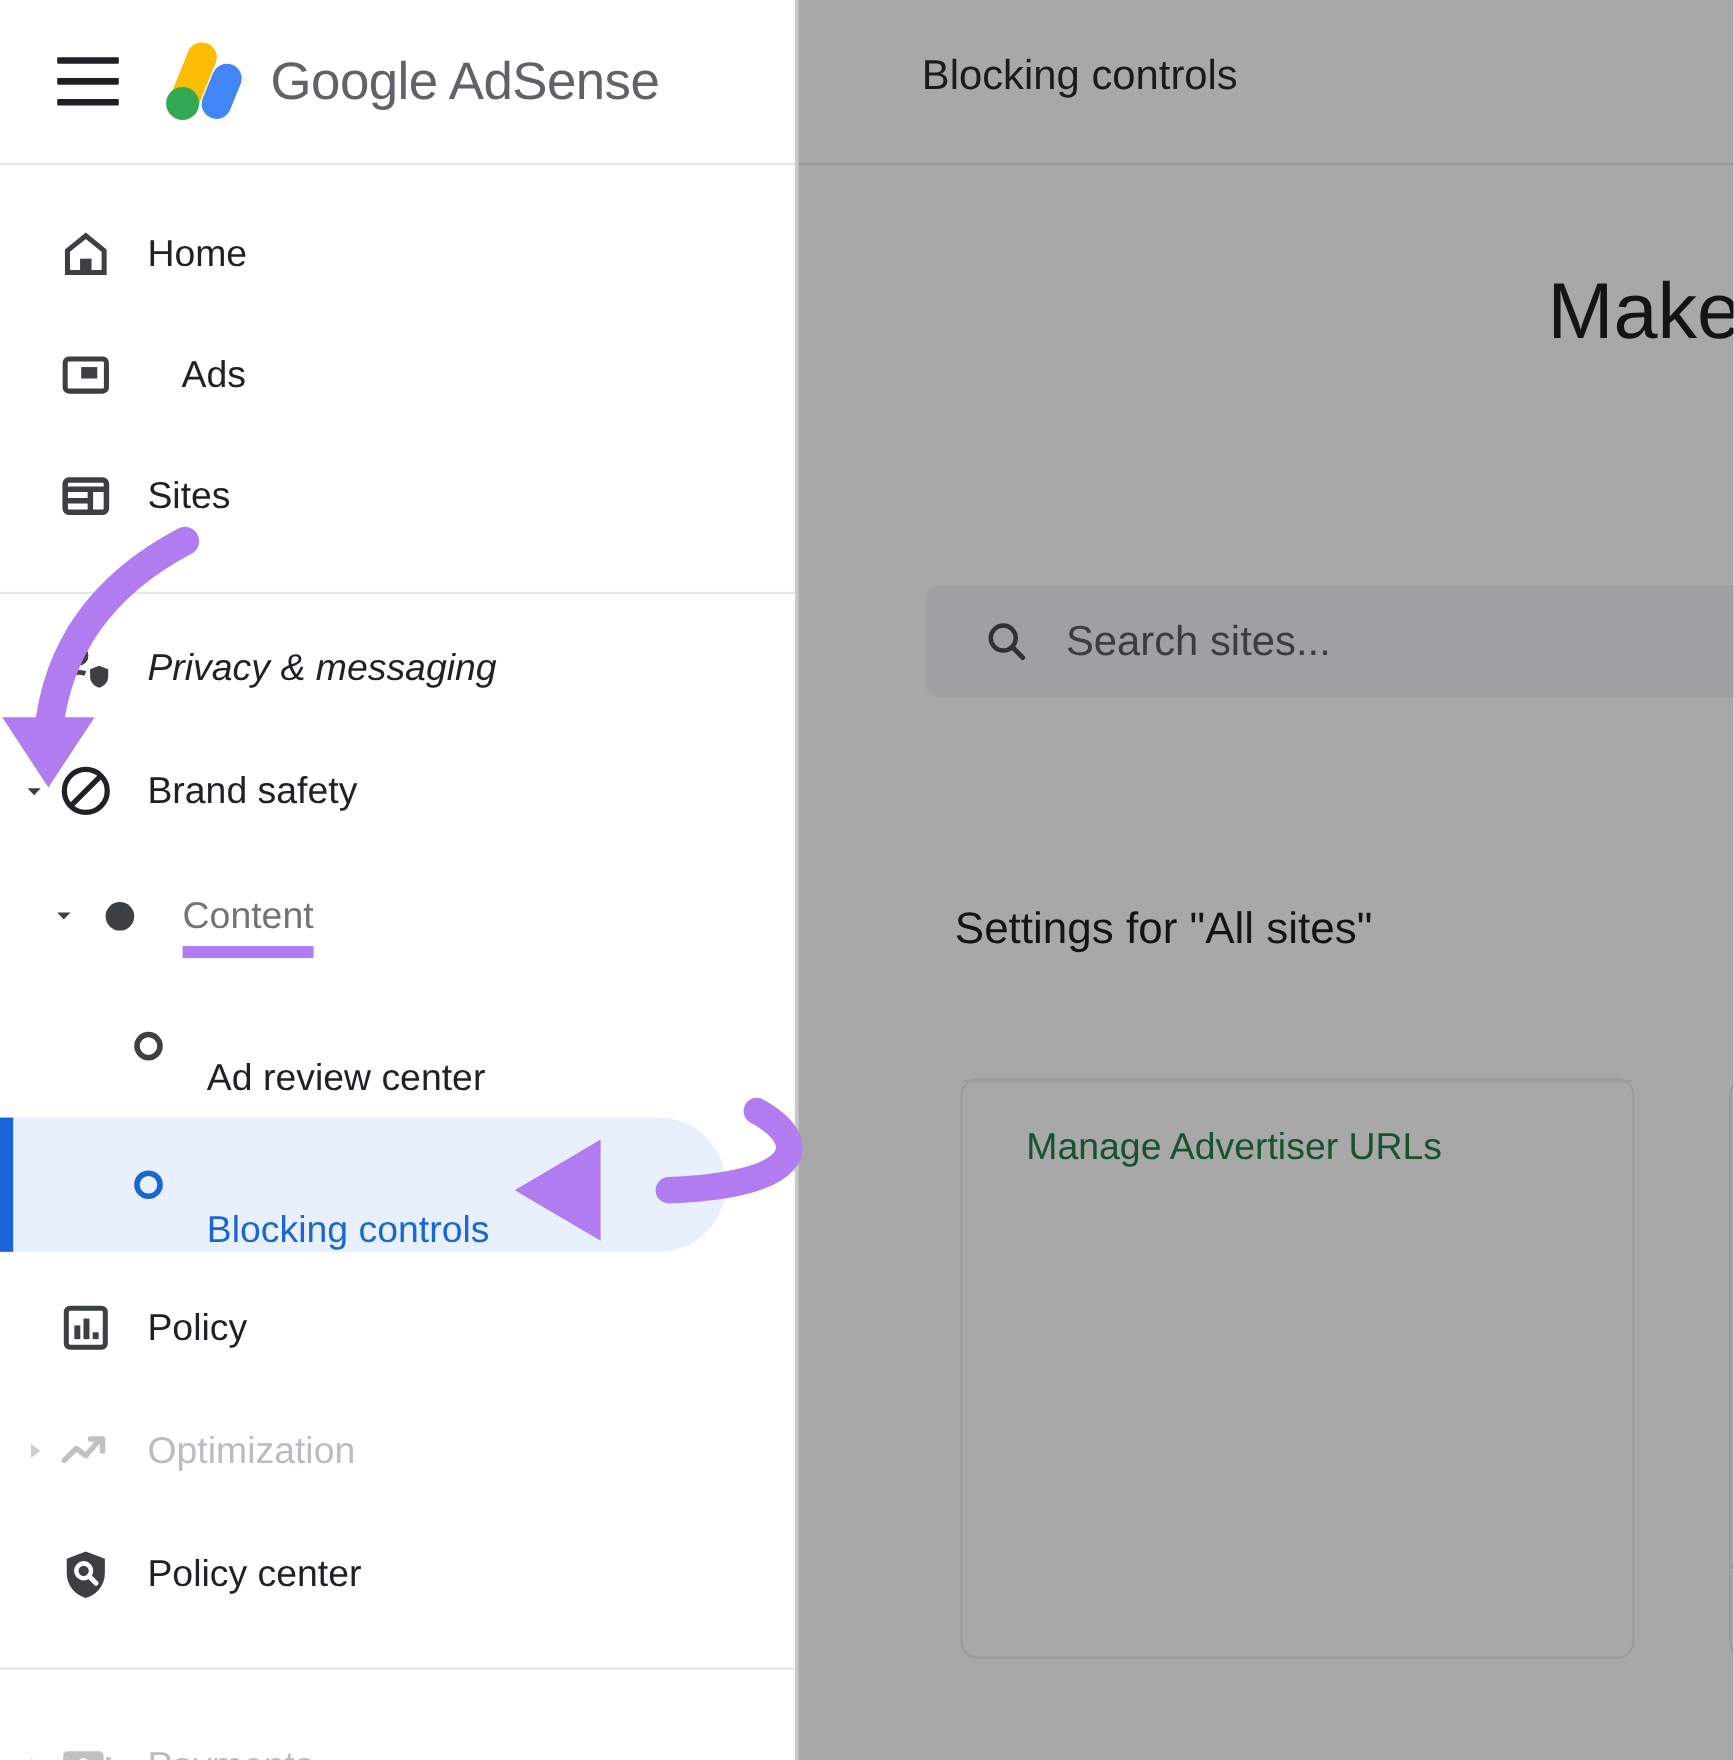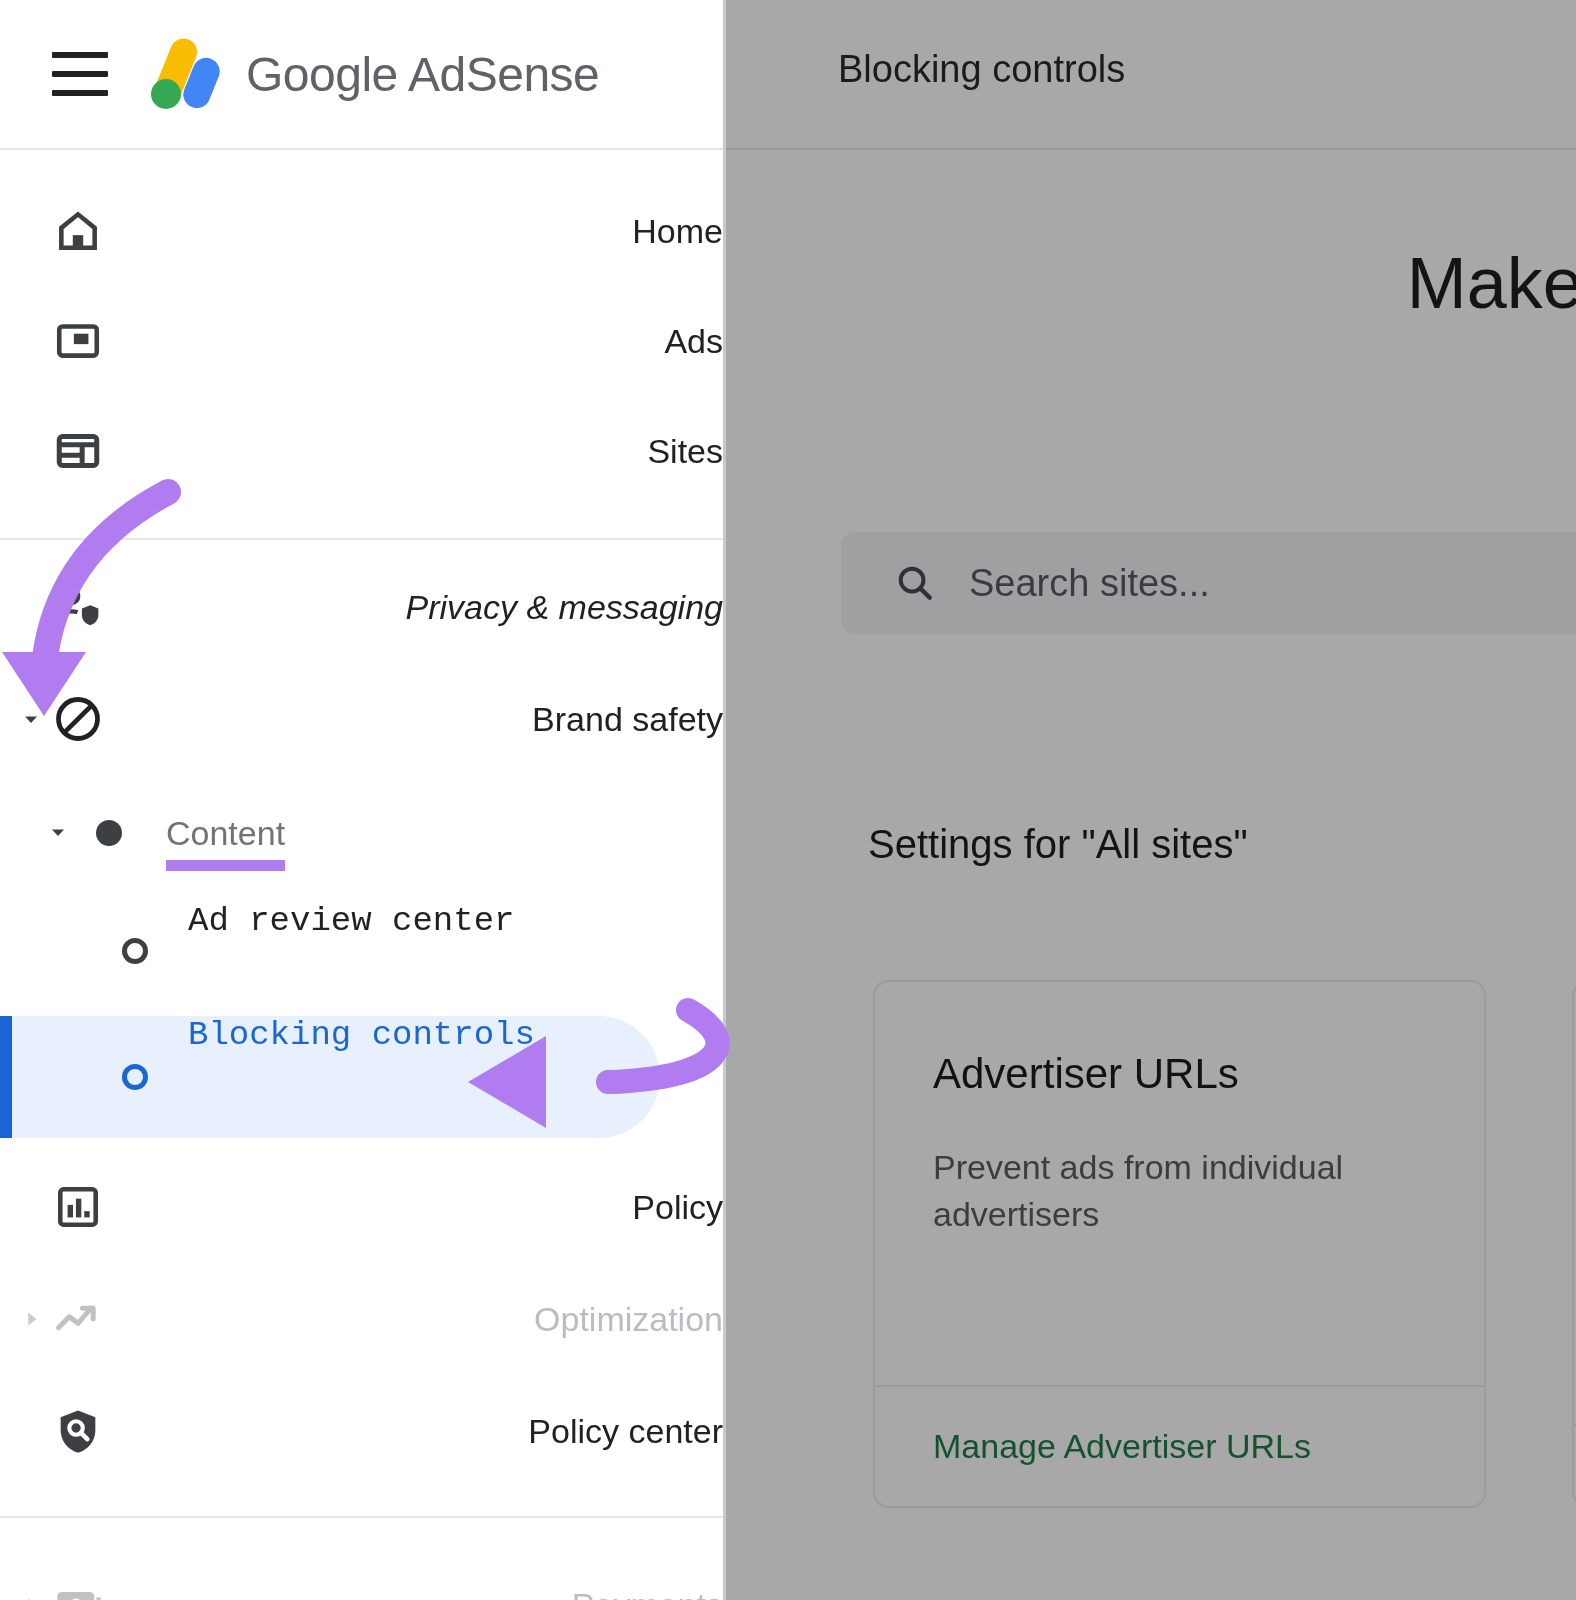--- a/index.html
+++ b/index.html
@@ -63,21 +63,20 @@
 
   
   .nav { position: absolute; left: 0; top: 150px; width: 723px; }
   .nav-sep { height: 2px; background: #e4e6e8; margin: 24px 0; }
 
   .nav-item {
     position: relative;
     display: flex; align-items: center;
     height: 86px;
     cursor: pointer;
-    justify-content: flex-end;
   }
   .nav-item .twisty {
     position: absolute; left: 18px; top: 50%;
     width: 26px; height: 26px; margin-top: -13px;
     display: flex; align-items: center; justify-content: center;
   }
   .nav-item .ico {
     position: absolute; left: 52px; top: 50%;
     width: 52px; height: 52px; margin-top: -26px;
     display: flex; align-items: center; justify-content: center;
@@ -104,22 +103,22 @@
     position: relative; white-space: nowrap;
   }
   .sub1 .lbl::after {
     content: ""; position: absolute;
     left: 0; right: 0; bottom: -18px; height: 11px;
     background: #b07cf0;
   }
 
   
   .sub2 {
-    position: relative; display: flex; align-items: flex-start;
-    height: 98px; cursor: pointer; font-family: Liberation Mono, monospace;
+    position: relative; display: flex; align-items: flex-end;
+    height: 98px; cursor: pointer;
   }
   .sub2 .ring {
     position: absolute; left: 122px; top: 50%;
     width: 26px; height: 26px; margin-top: -13px;
     border: 5px solid #3c4043; border-radius: 50%;
   }
   .sub2 .lbl { margin-left: 188px; font-size: 34px; color: #202124; white-space: nowrap; }
   .sub2.active { height: 122px; }
   .sub2.active .pill {
     position: absolute; left: 0; top: 0; bottom: 0; width: 660px;
@@ -374,24 +373,20 @@
             <path stroke="#2f3235" stroke-width="2.4" stroke-linecap="round" d="M15.1 15.1 20 20"></path>
           </svg>
       </span>
       <span class="sph">Search sites...</span>
     </div>
 
     <div class="settings-title">Settings for "All sites"</div>
 
     <div class="cards">
       <div class="card">
-        <div class="body">
-          <div class="ctitle">Advertiser URLs</div>
-          <div class="cdesc">Prevent ads from individual advertisers</div>
-        </div>
         <div class="foot">
           <span class="clink">Manage Advertiser URLs</span>
         </div>
       </div>
 
       <div class="card">
         <div class="body">
           <div class="ctitle"></div>
           <div class="cdesc"></div>
         </div>

